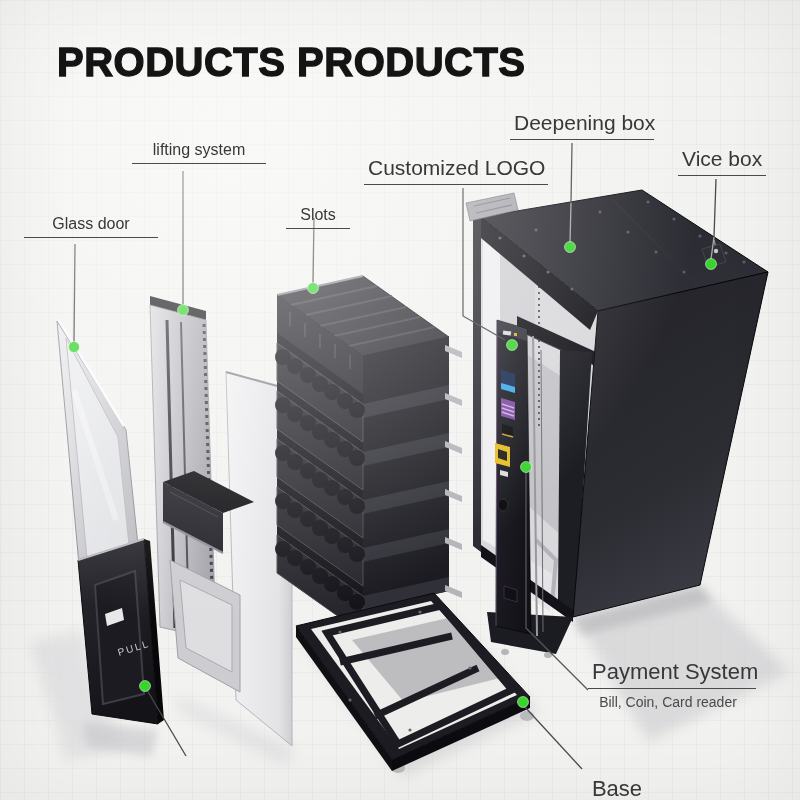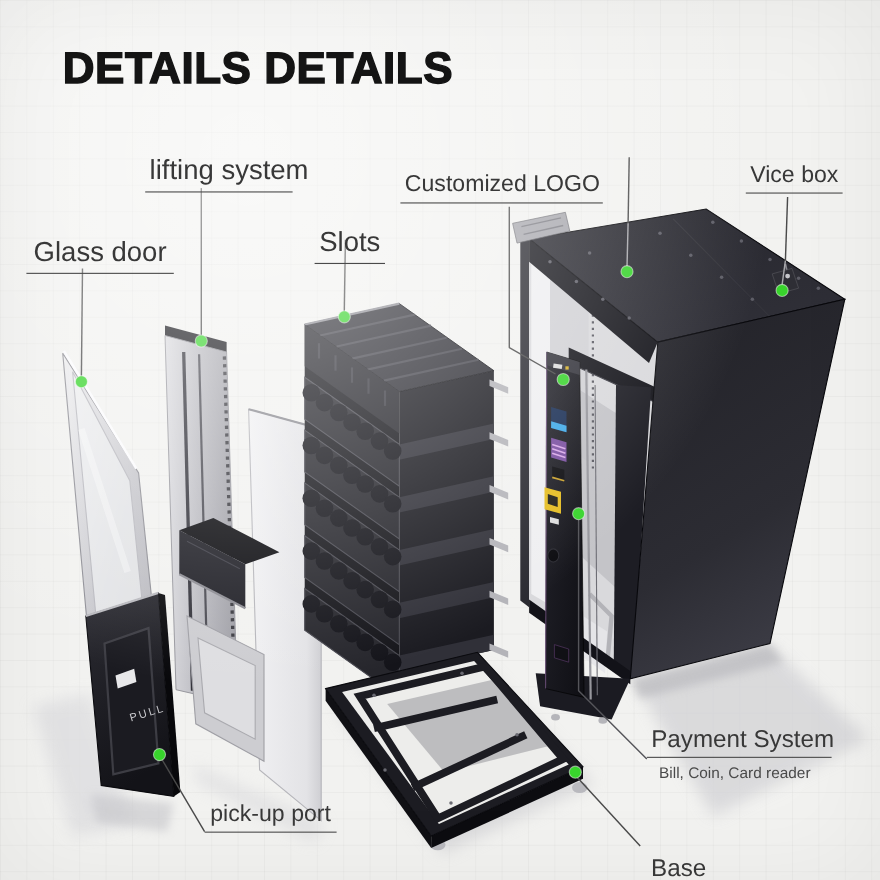--- a/index.html
+++ b/index.html
@@ -18,21 +18,21 @@
     box-shadow:inset 0 0 90px rgba(0,0,0,0.05);
   }
   svg.illus{position:absolute;left:0;top:0;}
   .title{
     position:absolute;left:57px;top:40px;margin:0;
     font-size:40px;font-weight:700;color:#141414;letter-spacing:0.5px;
     -webkit-text-stroke:1.3px #141414;white-space:nowrap;z-index:5;
   }
   .lbl{
     position:absolute;z-index:5;text-align:center;color:#383838;
-    font-size:25px;line-height:1.15;padding:0 4px 4px 4px;
+    font-size:16px;line-height:1.15;padding:0 4px 4px 4px;
     border-bottom:1.5px solid #4a4a4a;white-space:nowrap;
   }
   .lbl.big{font-size:21px;}
   .lbl.xl{font-size:22px;}
   .sub{
     position:absolute;z-index:5;text-align:center;color:#4a4a4a;
     font-size:14px;white-space:nowrap;
   }
   .lbl-glass{left:24px;top:215px;width:126px;}
   .lbl-lifting{left:132px;top:141px;width:126px;}
@@ -349,25 +349,25 @@
     <circle cx="313" cy="288" r="5.5" fill="#38d42c"></circle>
     <circle cx="512" cy="345" r="5.5" fill="#38d42c"></circle>
     <circle cx="570" cy="247" r="5.5" fill="#38d42c"></circle>
     <circle cx="711" cy="264" r="5.5" fill="#38d42c"></circle>
     <circle cx="526" cy="467" r="5.5" fill="#38d42c"></circle>
     <circle cx="523" cy="702" r="5.5" fill="#38d42c"></circle>
     <circle cx="145" cy="686" r="5.5" fill="#38d42c"></circle>
   </g>
 </svg>
 
-<h1 class="title">DETAILS DETAILS</h1>
+<h1 class="title">PRODUCTS PRODUCTS</h1>
 
 <div class="lbl lbl-glass">Glass door</div>
 <div class="lbl lbl-lifting">lifting system</div>
 <div class="lbl lbl-slots">Slots</div>
 <div class="lbl big lbl-logo">Customized LOGO</div>
+<div class="lbl big lbl-deepening">Deepening box</div>
 <div class="lbl xl lbl-payment">Payment System</div>
 <div class="lbl big lbl-vice">Vice box</div>
 <div class="sub sub-payment">Bill, Coin,  Card reader</div>
 <div class="lbl xl lbl-base">Base</div>
-<div class="lbl big lbl-pickup">pick-up port</div>
 
 </div>
 
 </body></html>

